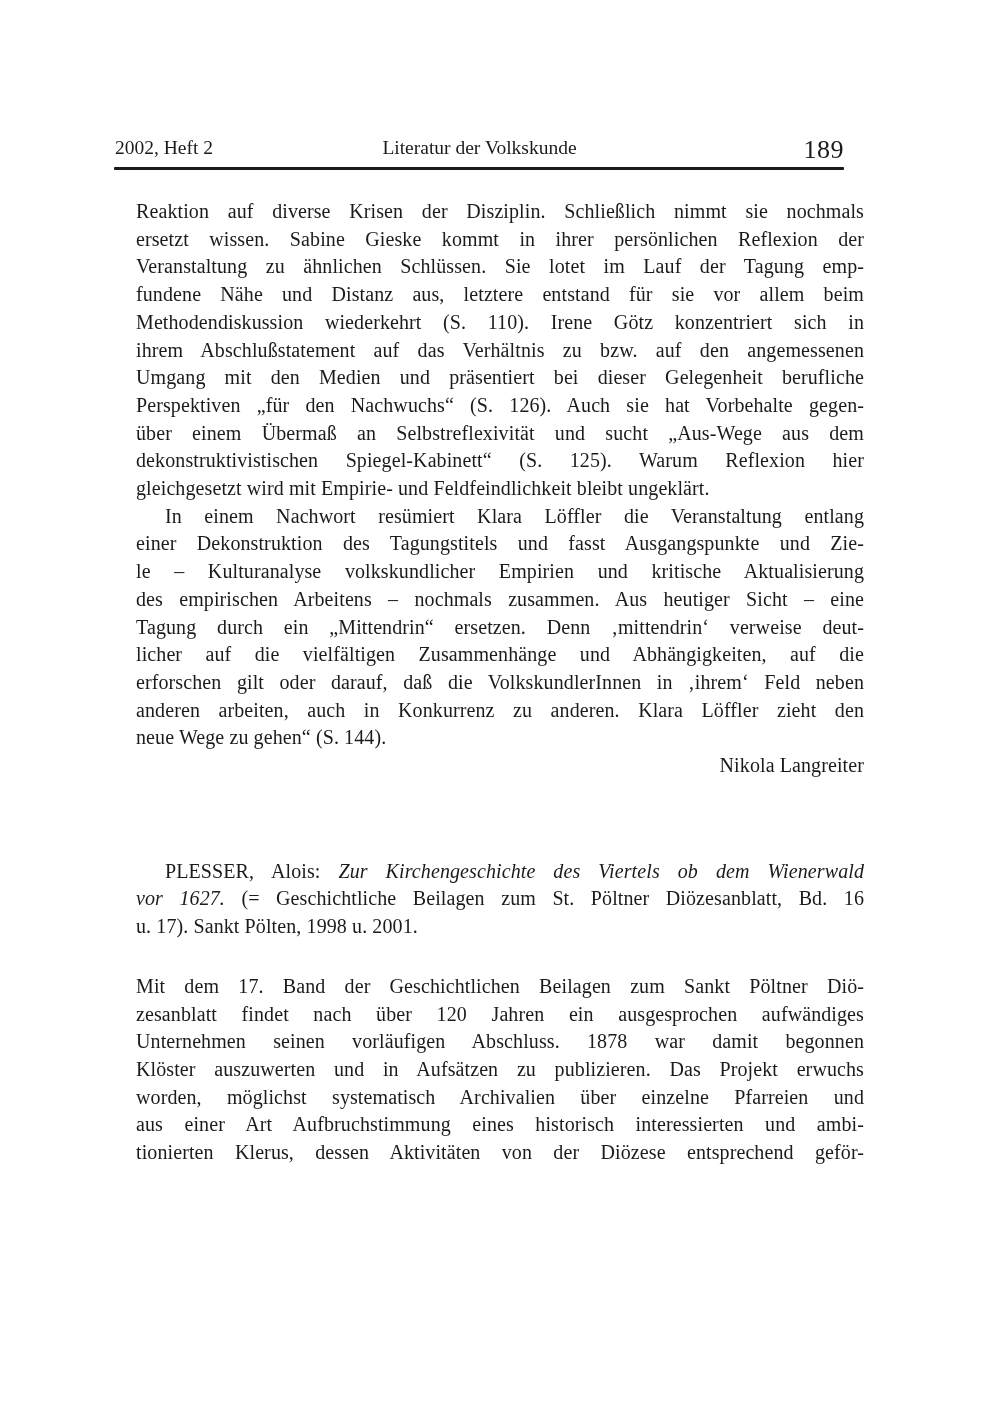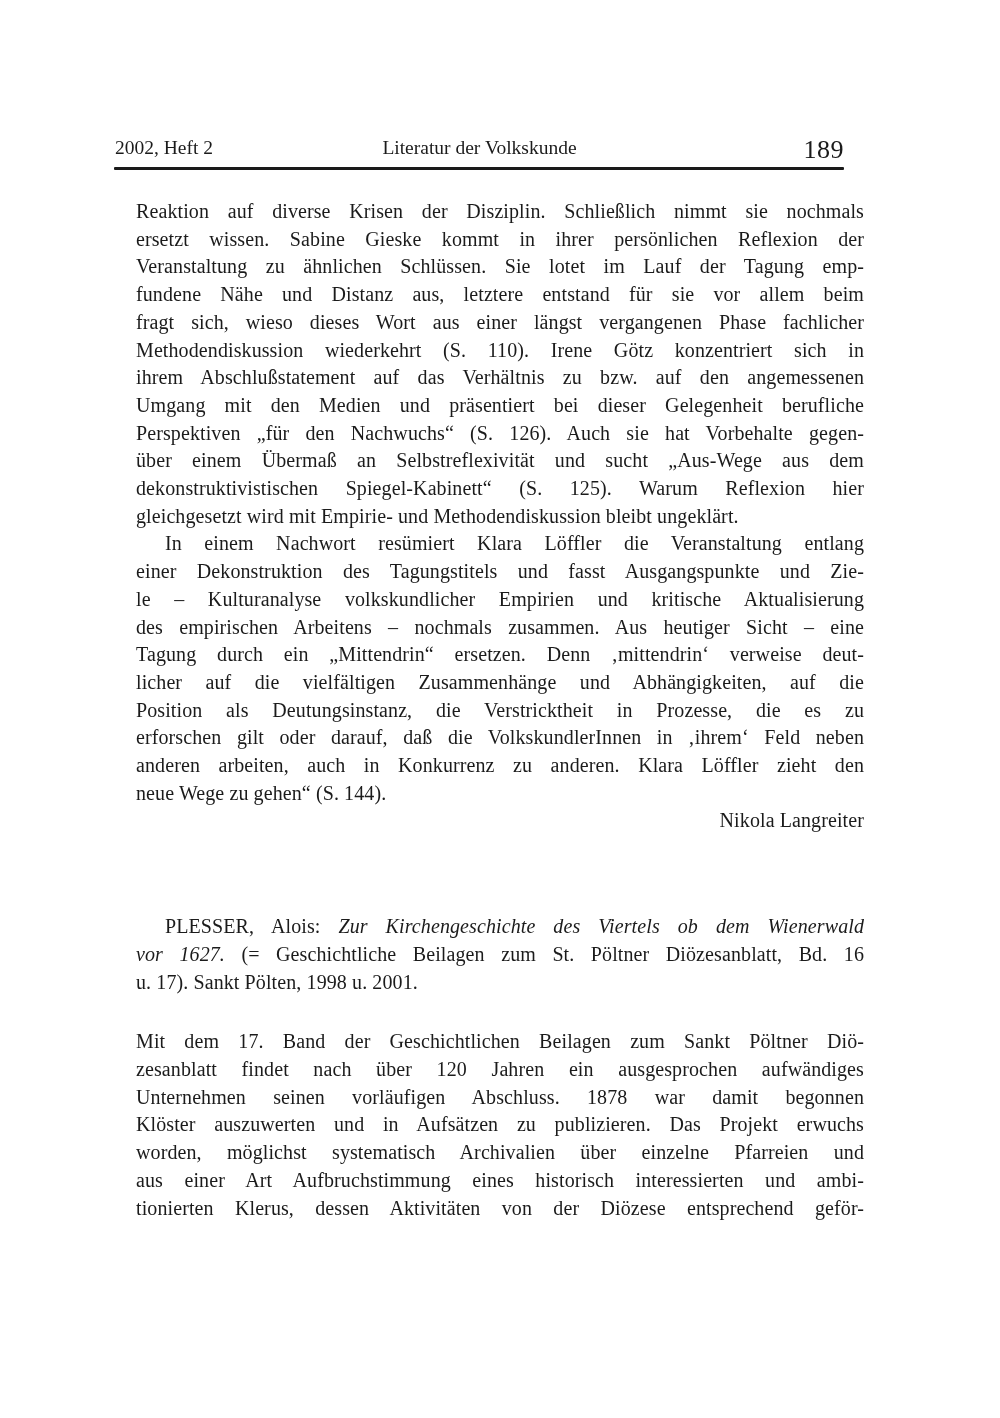--- a/index.html
+++ b/index.html
@@ -50,37 +50,35 @@
     <span class="h-center" data-name="header-journal-title">Literatur der Volkskunde</span>
     <span class="h-right" data-name="header-page-number">189</span>
   </div>
   <div class="rule" data-name="header-rule"></div>
   <div class="text-column" data-name="text-column">
       <div class="block" data-name="review1-paragraph-1">
         <div class="line" data-name="text-line"><span data-name="text-segment">Reaktion auf diverse Krisen der Disziplin. Schließlich nimmt sie nochmals</span></div>
         <div class="line" data-name="text-line"><span data-name="text-segment">ersetzt wissen. Sabine Gieske kommt in ihrer persönlichen Reflexion der</span></div>
         <div class="line" data-name="text-line"><span data-name="text-segment">Veranstaltung zu ähnlichen Schlüssen. Sie lotet im Lauf der Tagung emp-</span></div>
         <div class="line" data-name="text-line"><span data-name="text-segment">fundene Nähe und Distanz aus, letztere entstand für sie vor allem beim</span></div>
-        <div class="line" data-name="text-line"><span data-name="text-segment">fragt sich, wieso dieses Wort aus einer längst vergangenen Phase fachlicher</span></div>
         <div class="line" data-name="text-line"><span data-name="text-segment">Methodendiskussion wiederkehrt (S. 110). Irene Götz konzentriert sich in</span></div>
         <div class="line" data-name="text-line"><span data-name="text-segment">ihrem Abschlußstatement auf das Verhältnis zu bzw. auf den angemessenen</span></div>
         <div class="line" data-name="text-line"><span data-name="text-segment">Umgang mit den Medien und präsentiert bei dieser Gelegenheit berufliche</span></div>
         <div class="line" data-name="text-line"><span data-name="text-segment">Perspektiven „für den Nachwuchs“ (S. 126). Auch sie hat Vorbehalte gegen-</span></div>
         <div class="line" data-name="text-line"><span data-name="text-segment">über einem Übermaß an Selbstreflexivität und sucht „Aus-Wege aus dem</span></div>
         <div class="line" data-name="text-line"><span data-name="text-segment">dekonstruktivistischen Spiegel-Kabinett“ (S. 125). Warum Reflexion hier</span></div>
-        <div class="line end" data-name="text-line"><span data-name="text-segment">gleichgesetzt wird mit Empirie- und Methodendiskussion bleibt ungeklärt.</span></div>
+        <div class="line end" data-name="text-line"><span data-name="text-segment">gleichgesetzt wird mit Empirie- und Feldfeindlichkeit bleibt ungeklärt.</span></div>
       </div>
       <div class="block" data-name="review1-paragraph-2">
         <div class="line indent" data-name="text-line"><span data-name="text-segment">In einem Nachwort resümiert Klara Löffler die Veranstaltung entlang</span></div>
         <div class="line" data-name="text-line"><span data-name="text-segment">einer Dekonstruktion des Tagungstitels und fasst Ausgangspunkte und Zie-</span></div>
         <div class="line" data-name="text-line"><span data-name="text-segment">le – Kulturanalyse volkskundlicher Empirien und kritische Aktualisierung</span></div>
         <div class="line" data-name="text-line"><span data-name="text-segment">des empirischen Arbeitens – nochmals zusammen. Aus heutiger Sicht – eine</span></div>
         <div class="line" data-name="text-line"><span data-name="text-segment">Tagung durch ein „Mittendrin“ ersetzen. Denn ‚mittendrin‘ verweise deut-</span></div>
         <div class="line" data-name="text-line"><span data-name="text-segment">licher auf die vielfältigen Zusammenhänge und Abhängigkeiten, auf die</span></div>
-        <div class="line" data-name="text-line"><span data-name="text-segment">Position als Deutungsinstanz, die Verstricktheit in Prozesse, die es zu</span></div>
         <div class="line" data-name="text-line"><span data-name="text-segment">erforschen gilt oder darauf, daß die VolkskundlerInnen in ‚ihrem‘ Feld neben</span></div>
         <div class="line" data-name="text-line"><span data-name="text-segment">anderen arbeiten, auch in Konkurrenz zu anderen. Klara Löffler zieht den</span></div>
         <div class="line end" data-name="text-line"><span data-name="text-segment">neue Wege zu gehen“ (S. 144).</span></div>
       </div>
       <div class="block sig" data-name="signature">
         <div class="line end" data-name="text-line"><span data-name="text-segment">Nikola Langreiter</span></div>
       </div>
       <div class="block" data-name="citation">
         <div class="line indent" data-name="text-line"><span data-name="text-segment">PLESSER, Alois: </span><span class="italic" data-name="text-segment-italic">Zur Kirchengeschichte des Viertels ob dem Wienerwald</span></div>
         <div class="line" data-name="text-line"><span class="italic" data-name="text-segment-italic">vor 1627.</span><span data-name="text-segment"> (= Geschichtliche Beilagen zum St. Pöltner Diözesanblatt, Bd. 16</span></div>

